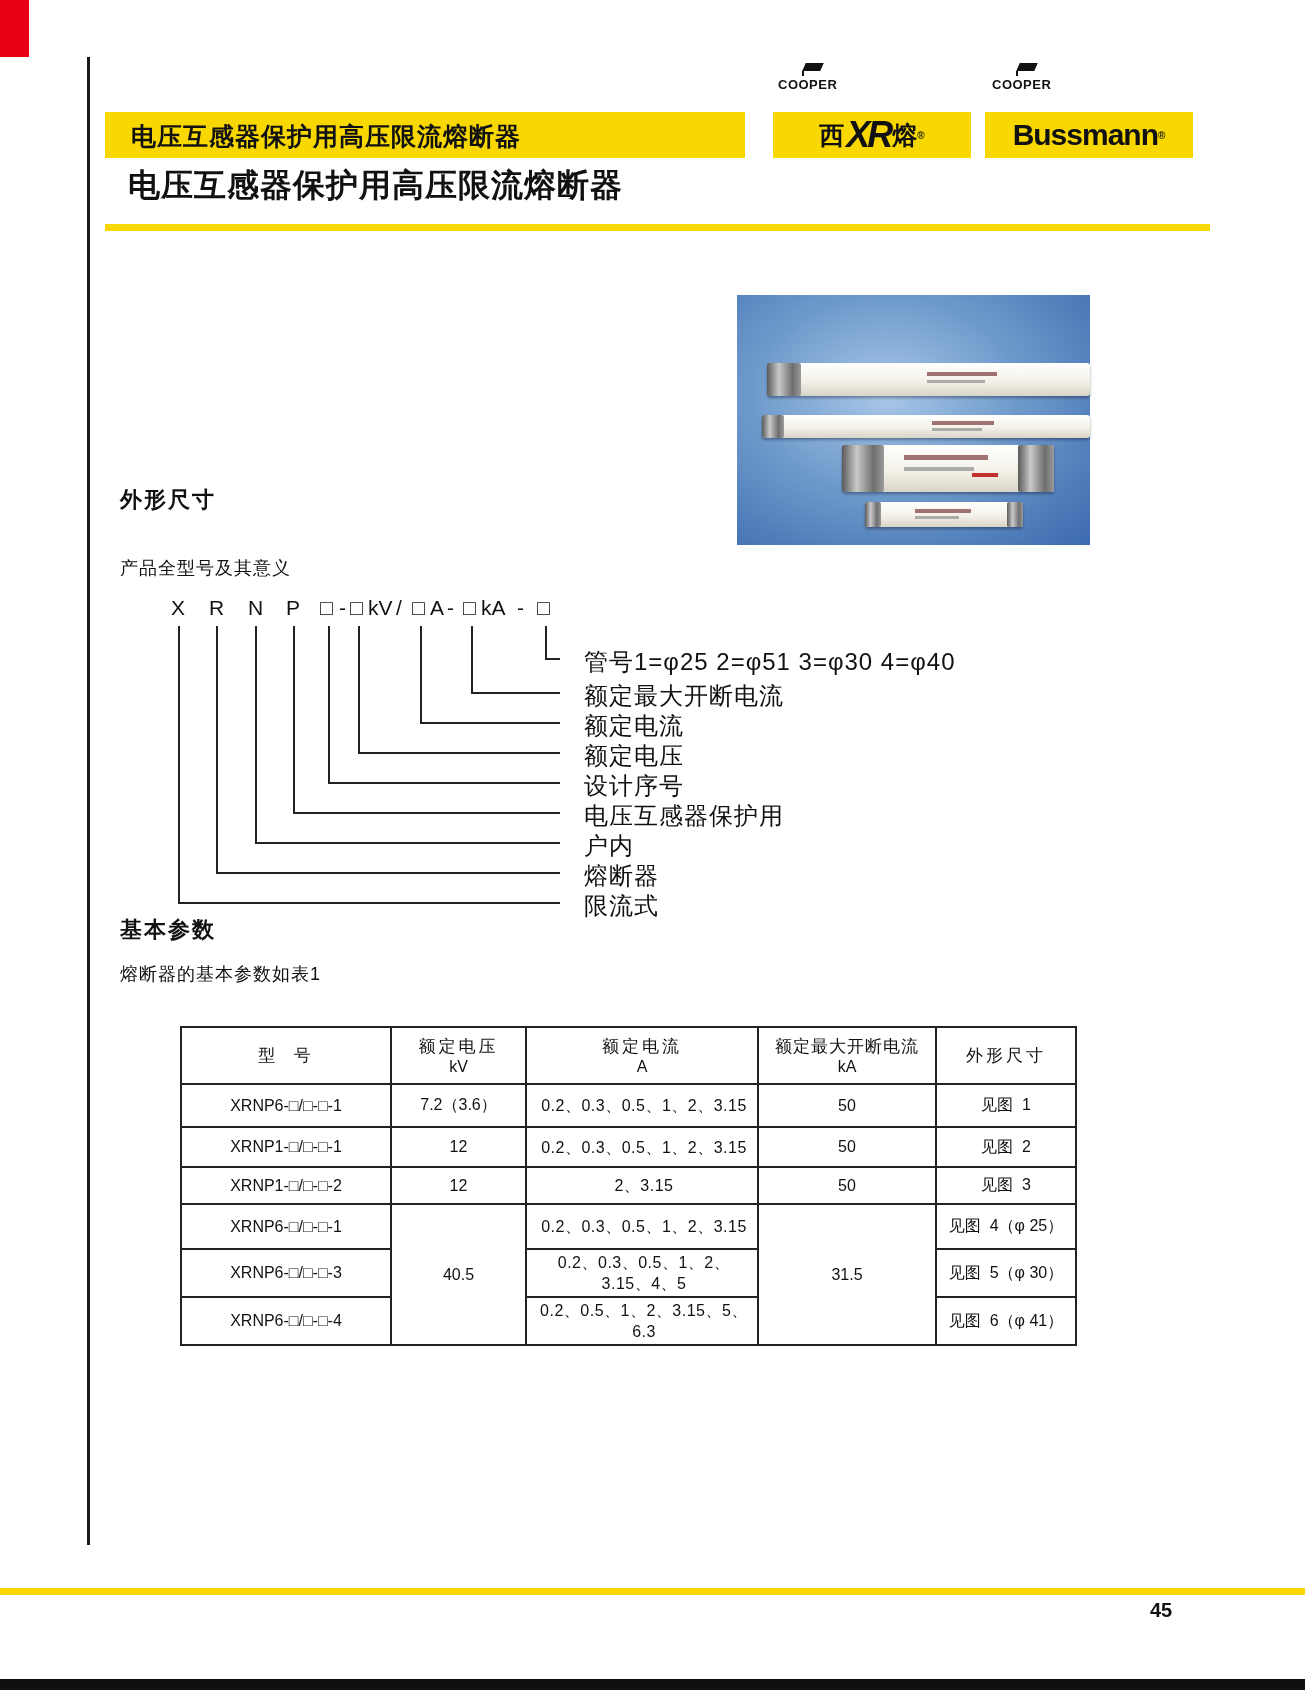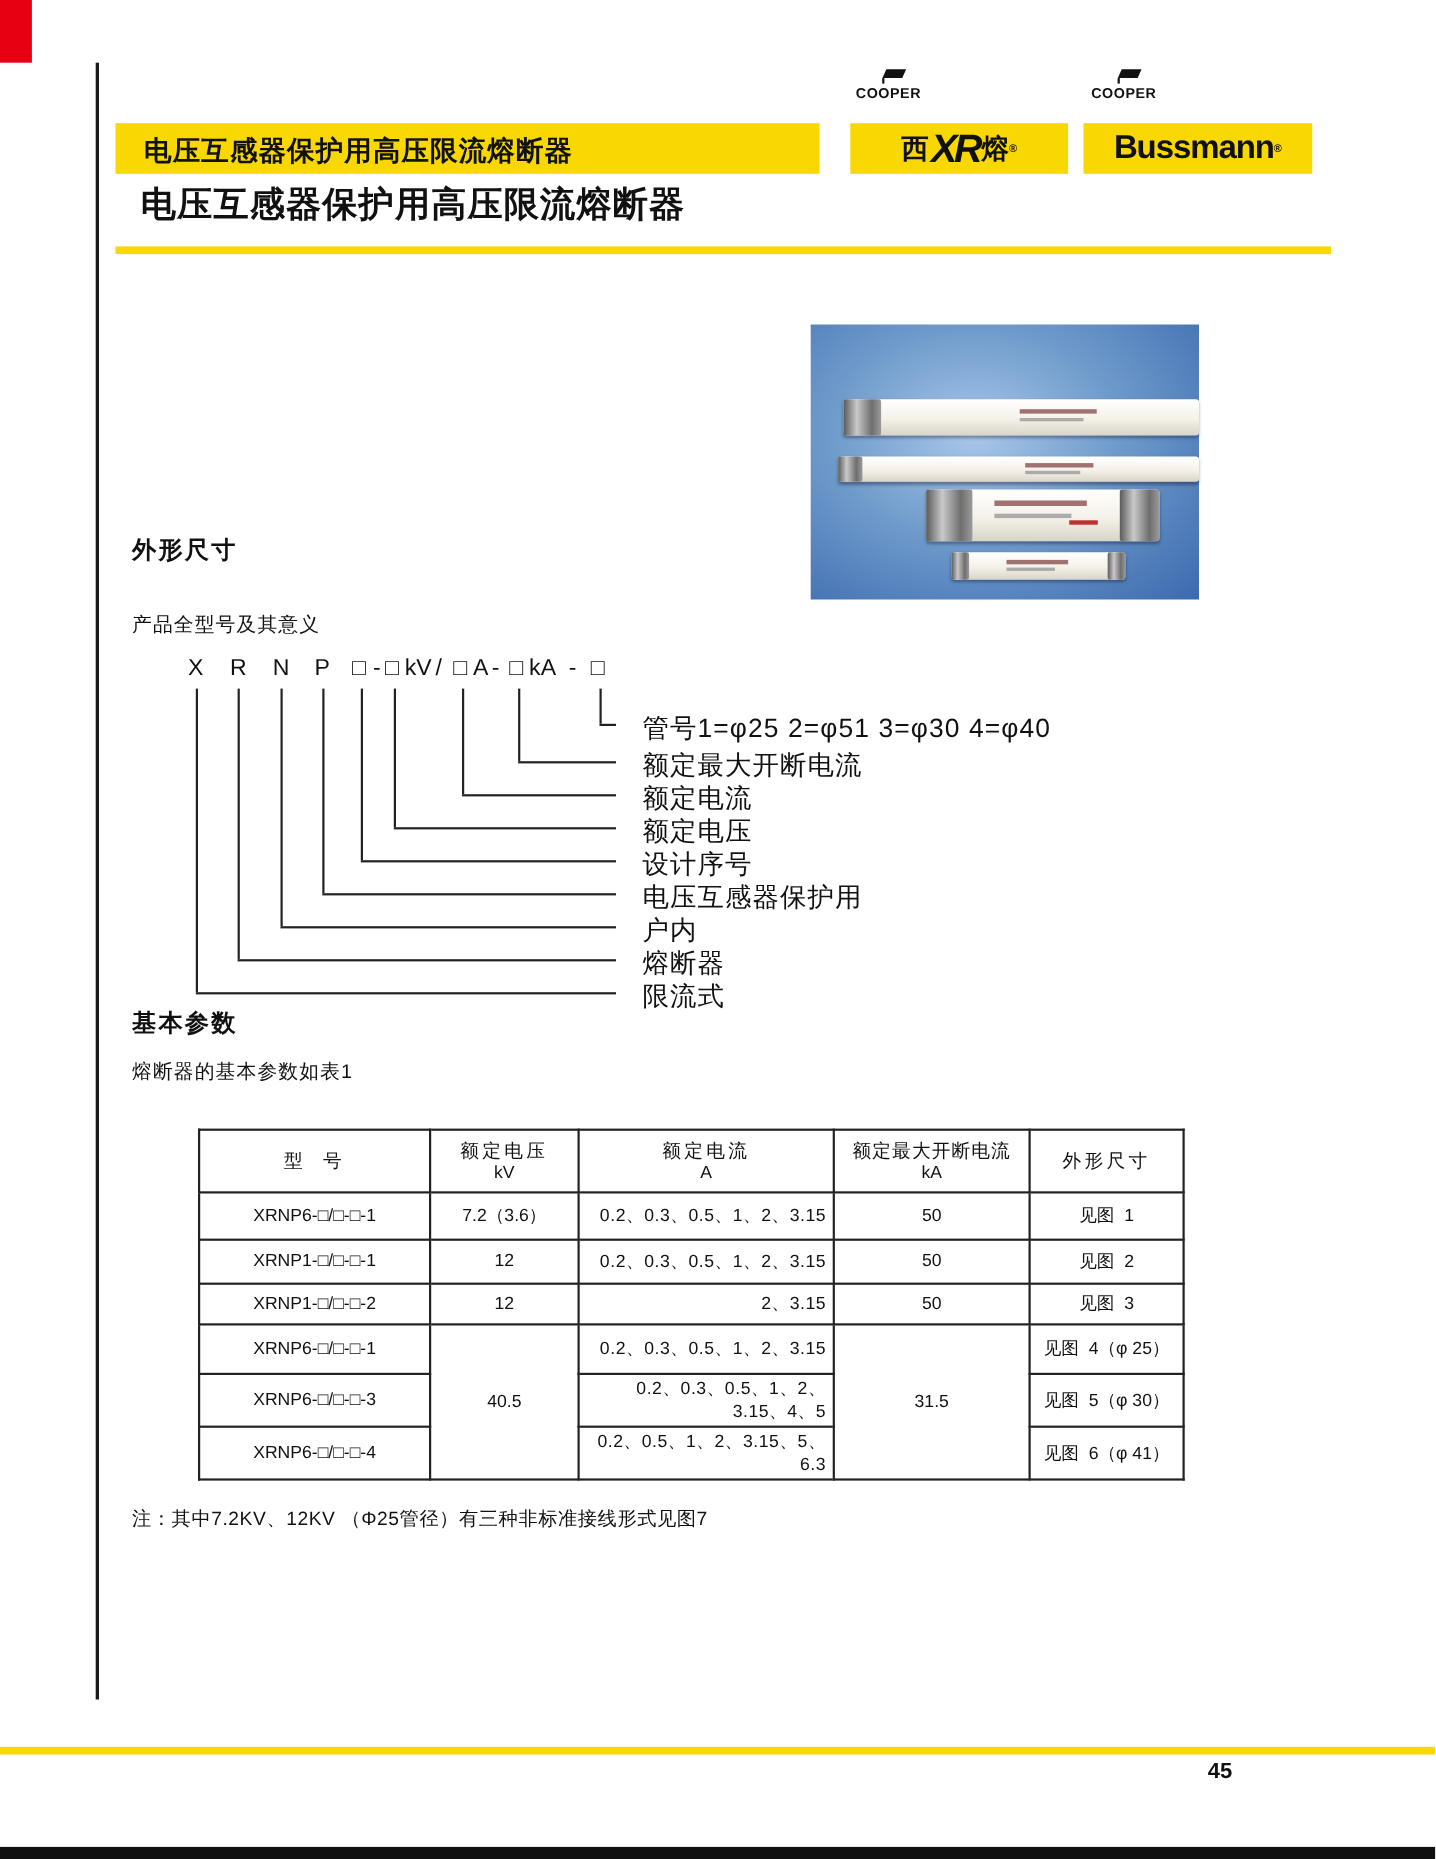--- a/index.html
+++ b/index.html
@@ -51,29 +51,29 @@
   .hline{position:absolute;height:0;border-top:2px solid #222;}
   .mlabel{position:absolute;left:584px;font-size:24px;letter-spacing:1px;white-space:pre;}
 
   
   .tcap{left:180px;top:993px;width:895px;text-align:center;font-size:18px;}
   table.params{position:absolute;left:180px;top:1026px;width:895px;border-collapse:collapse;table-layout:fixed;}
   table.params td,table.params th{border:2px solid #222;font-weight:normal;font-size:16px;vertical-align:middle;padding:2px 6px;}
   th .tt{font-size:17px;letter-spacing:3px;}
   th .tu{font-size:16px;letter-spacing:0;}
   .c{text-align:center;}
-  .cur{text-align:right;padding-left:10px !important;letter-spacing:0.5px;line-height:21px;}
+  .cur{text-align:center;padding-left:10px !important;letter-spacing:0.5px;line-height:21px;}
   .ws{white-space:pre;}
   .note{left:120px;top:1368px;font-size:17.5px;letter-spacing:0.5px;}
 
   
   .footer-rule{left:0;top:1588px;width:1305px;height:7px;background:#f8d800;}
   .footer-text{left:340px;top:1603px;font-size:17px;}
   .footer-text a{color:#111;text-decoration:underline;font-weight:bold;}
-  .page-num{left:1098px;top:1599px;font-size:20px;font-weight:bold;}
+  .page-num{left:1150px;top:1599px;font-size:20px;font-weight:bold;}
 </style>
 </head>
 <body>
 
 <div id="page">
 
   <div class="abs red-corner"></div>
   <div class="abs left-rule"></div>
   <div class="abs bottom-bar"></div>
 
@@ -244,18 +244,17 @@
       <td class="c ws">见图  5（φ 30）</td>
     </tr>
     <tr style="height:47px">
       <td class="c">XRNP6-□/□-□-4</td>
       <td class="cur">0.2、0.5、1、2、3.15、5、6.3</td>
       <td class="c ws">见图  6（φ 41）</td>
     </tr>
   </tbody>
     </table>
 
-  <div class="abs note">注：其中7.2KV、12KV （Φ25管径）有三种非标准接线形式见图7</div>
 
   <div class="abs footer-rule"></div>
   <div class="abs page-num">45</div>
 
 </div>
 
 </body></html>

